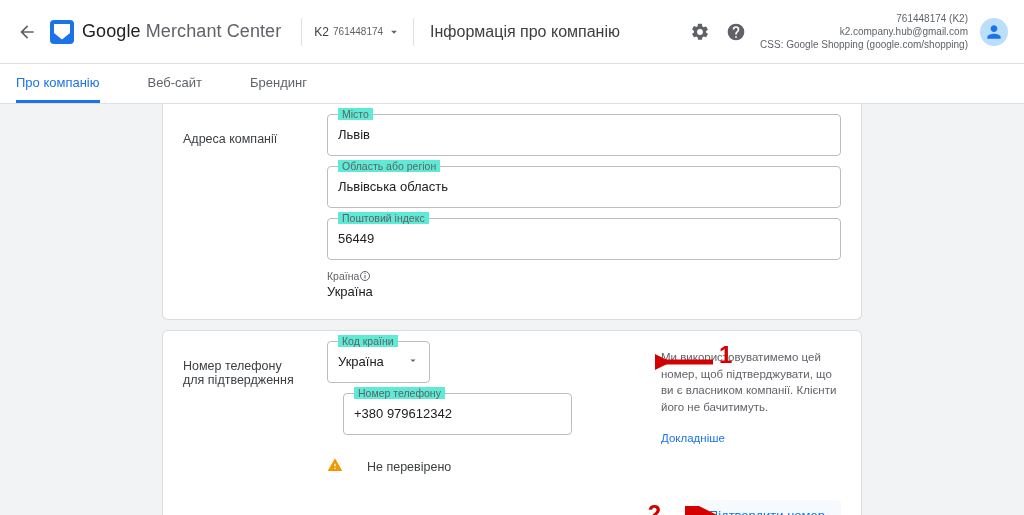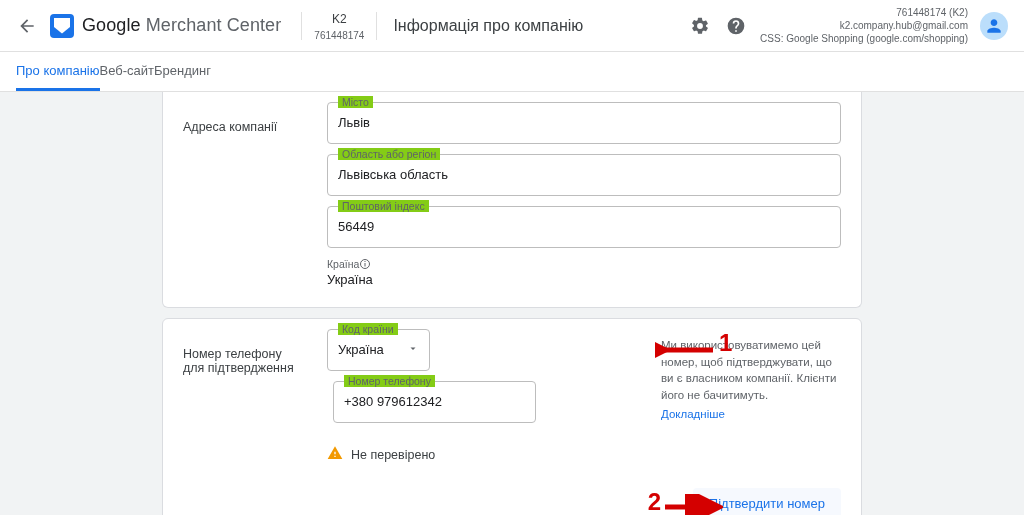--- a/index.html
+++ b/index.html
@@ -1,66 +1,66 @@
 <!DOCTYPE html>
 <html><head>
 <meta charset="utf-8">
 <style>
   * { box-sizing: border-box; margin: 0; padding: 0; }
   html, body { width: 1024px; height: 515px; font-family: Arial, "Helvetica Neue", sans-serif; background: #fff; color: #3c4043; overflow: hidden; }
   body { font-size: 13px; }
 
   
-  .header { display: flex; align-items: center; height: 52px; padding: 0 16px; border-bottom: 1px solid #e0e0e0; }
+  .header { display: flex; align-items: center; height: 64px; padding: 0 16px; border-bottom: 1px solid #e0e0e0; }
   .back-arrow { width: 22px; height: 22px; display: flex; align-items: center; justify-content: center; color: #5f6368; cursor: pointer; margin-right: 12px; }
   .logo-img { width: 24px; height: 24px; background: #1a73e8; border-radius: 4px; position: relative; margin-right: 8px; }
   .logo-img::after { content: ""; position: absolute; left: 4px; top: 4px; width: 16px; height: 16px; background: #fff; clip-path: polygon(0 0, 100% 0, 100% 60%, 50% 100%, 0 60%); }
   .product-name { font-size: 18px; color: #5f6368; letter-spacing: 0.1px; margin-right: 20px; }
   .product-name strong { color: #202124; font-weight: 400; }
-  .acct-switcher { display:flex; align-items:center; gap:4px; color:#3c4043; font-size:12px; cursor:pointer; padding: 0 12px; border-left:1px solid #e0e0e0; border-right:1px solid #e0e0e0; height:28px;flex-direction:column; }
+  .acct-switcher { display:flex; align-items:center; gap:4px; color:#3c4043; font-size:12px; cursor:pointer; padding: 0 12px; border-left:1px solid #e0e0e0; border-right:1px solid #e0e0e0; height:28px; }
   .acct-switcher .id { color:#5f6368; font-size:10px; }
   .acct-switcher svg { width:14px; height:14px; fill:#5f6368; }
   .page-title { font-size: 16px; color: #3c4043; margin-left: 16px; }
   .header-spacer { flex: 1; }
   .header-icon { width: 28px; height: 28px; display:flex; align-items:center; justify-content:center; color:#5f6368; margin: 0 4px; cursor:pointer; }
   .header-icon svg { width:20px; height:20px; fill: currentColor; }
   .header-acct-text { text-align:right; font-size:10px; color:#5f6368; line-height:1.3; margin: 0 8px 0 6px; }
   .avatar { width:28px; height:28px; border-radius:50%; background:#bbdefb; display:flex; align-items:center; justify-content:center; margin-left:4px; }
   .avatar svg { width:20px; height:20px; fill:#1a73e8; }
 
   
-  .tabbar { display:flex; height:40px; padding: 0 16px; border-bottom:1px solid #e0e0e0; }
+  .tabbar { display:flex; height:40px; padding: 0 16px; border-bottom:1px solid #e0e0e0; gap: 48px; }
   .tab { font-size: 13px; color:#5f6368; height:100%; display:flex; align-items:center; cursor:pointer; border-bottom:3px solid transparent; }
   .tab.active { color:#1a73e8; border-bottom-color:#1a73e8; }
 
   
   .main-wrap { background:#f1f3f4; height: calc(515px - 48px - 40px); overflow:auto; padding: 0 0 20px 0; }
   .card { width: 700px; margin: 0 auto 10px auto; background:#fff; border:1px solid #dadce0; border-radius:6px; padding: 10px 20px 20px 20px; }
   .card.first { margin-top: 0; border-top-left-radius:0; border-top-right-radius:0; border-top:none; }
   .card-row { display:flex; gap: 24px; }
   .card-label { width: 120px; font-size: 12.5px; color:#3c4043; padding-top: 18px; }
   .card-body { flex:1; }
   .card-aside { width: 180px; font-size: 11.5px; color:#5f6368; line-height:1.45; padding-top: 8px; }
 
   
   .field { position:relative; border:1px solid #bdbdbd; border-radius:4px; height:42px; margin-bottom:10px; background:#fff; }
-  .field label { position:absolute; left:10px; top:-7px; background:#84cc16; padding:0 4px; font-size:10.5px; color:#5f6368; }
+  .field label { position:absolute; left:10px; top:-7px; background:#5eead4; padding:0 4px; font-size:10.5px; color:#5f6368; }
   .field .value { padding: 12px 10px 0 10px; font-size:13px; color:#202124; }
   .field .dropdown-arrow { position:absolute; right:10px; top:50%; transform:translateY(-50%); }
   .field.country { width: 103px; display:inline-block; vertical-align:top; }
-  .field.phone { width: 203px; display:inline-block; vertical-align:top; margin-left: 6px; }
+  .field.phone { width: 229px; display:inline-block; vertical-align:top; margin-left: 16px; }
 
   .plain-label { font-size:10.5px; color:#5f6368; margin-top:4px; display:flex; align-items:center; }
   .plain-value { font-size:13px; color:#202124; margin-top:2px; }
 
-  .status-row { margin-top:12px; display:flex; align-items:center; gap:8px; font-size:12.5px; color:#3c4043; }
+  .status-row { margin-top:12px; display:flex; align-items:center; gap:24px; font-size:12.5px; color:#3c4043; }
   .warn-icon svg { width:16px; height:16px; }
 
   .link { color:#1a73e8; text-decoration:none; cursor:pointer; }
-  .aside-link { display:block; margin-top:2px; }
+  .aside-link { display:block; margin-top:14px; }
 
   .confirm-row { text-align:right; margin-top: 24px; position:relative; }
   .confirm-btn { display:inline-block; color:#1a73e8; font-size:13px; padding:8px 16px; background:#f6f9fe; border-radius:4px; cursor:pointer; }
 
   
   .annot { position:absolute; pointer-events:none; }
 </style>
 </head>
 <body>
 

